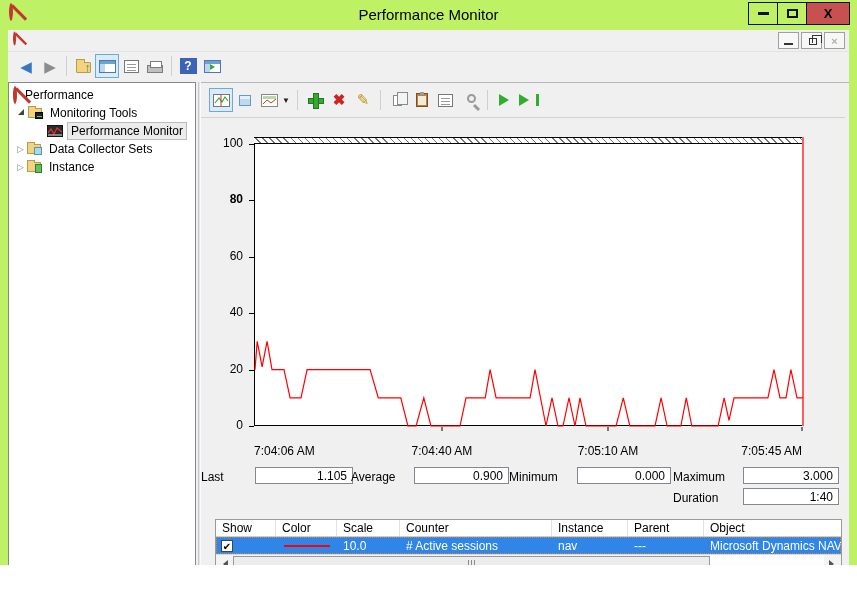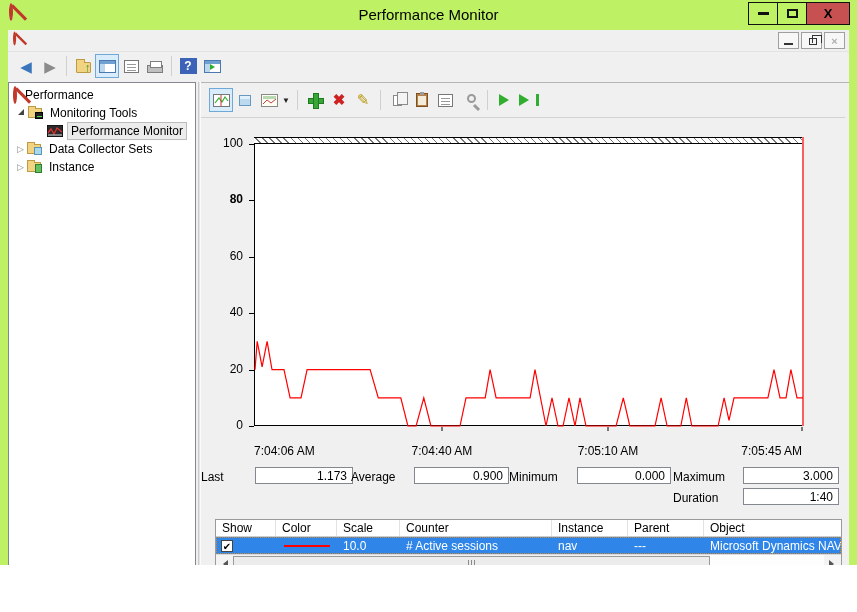--- a/index.html
+++ b/index.html
@@ -331,21 +331,21 @@
           <div style="left: 100%;"></div>
         </div>
       <div class="x-labels">
           <span style="left: 0%; transform: translateX(0px);">7:04:06 AM</span>
           <span style="left: 34.3%; transform: translateX(-50%);">7:04:40 AM</span>
           <span style="left: 64.6%; transform: translateX(-50%);">7:05:10 AM</span>
           <span style="left: 100%; transform: translateX(-100%);">7:05:45 AM</span>
         </div>
 
       <div class="stat-label" style="left:0;width:49px;top:387px;">Last</div>
-      <div class="stat-box" style="left:54px;top:384px;width:98px;">1.173</div>
+      <div class="stat-box" style="left:54px;top:384px;width:98px;">1.105</div>
       <div class="stat-label" style="left:150px;width:60px;top:387px;">Average</div>
       <div class="stat-box" style="left:213px;top:384px;width:95px;">0.900</div>
       <div class="stat-label" style="left:308px;width:64px;top:387px;">Minimum</div>
       <div class="stat-box" style="left:376px;top:384px;width:94px;">0.000</div>
       <div class="stat-label" style="left:472px;width:66px;top:387px;">Maximum</div>
       <div class="stat-box" style="left:542px;top:384px;width:96px;">3.000</div>
       <div class="stat-label" style="left:472px;width:66px;top:408px;">Duration</div>
       <div class="stat-box" style="left:542px;top:405px;width:96px;">1:40</div>
 
       <div class="legend">

